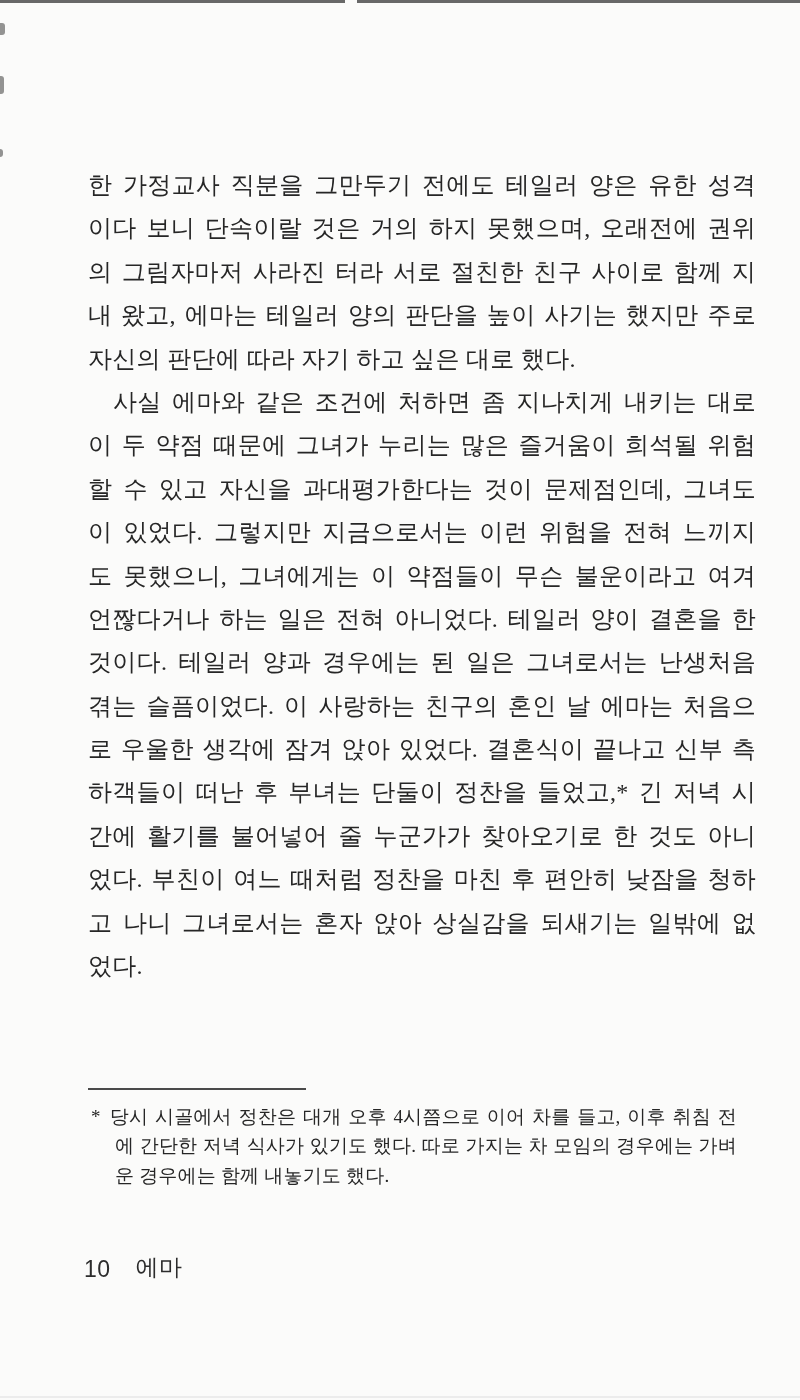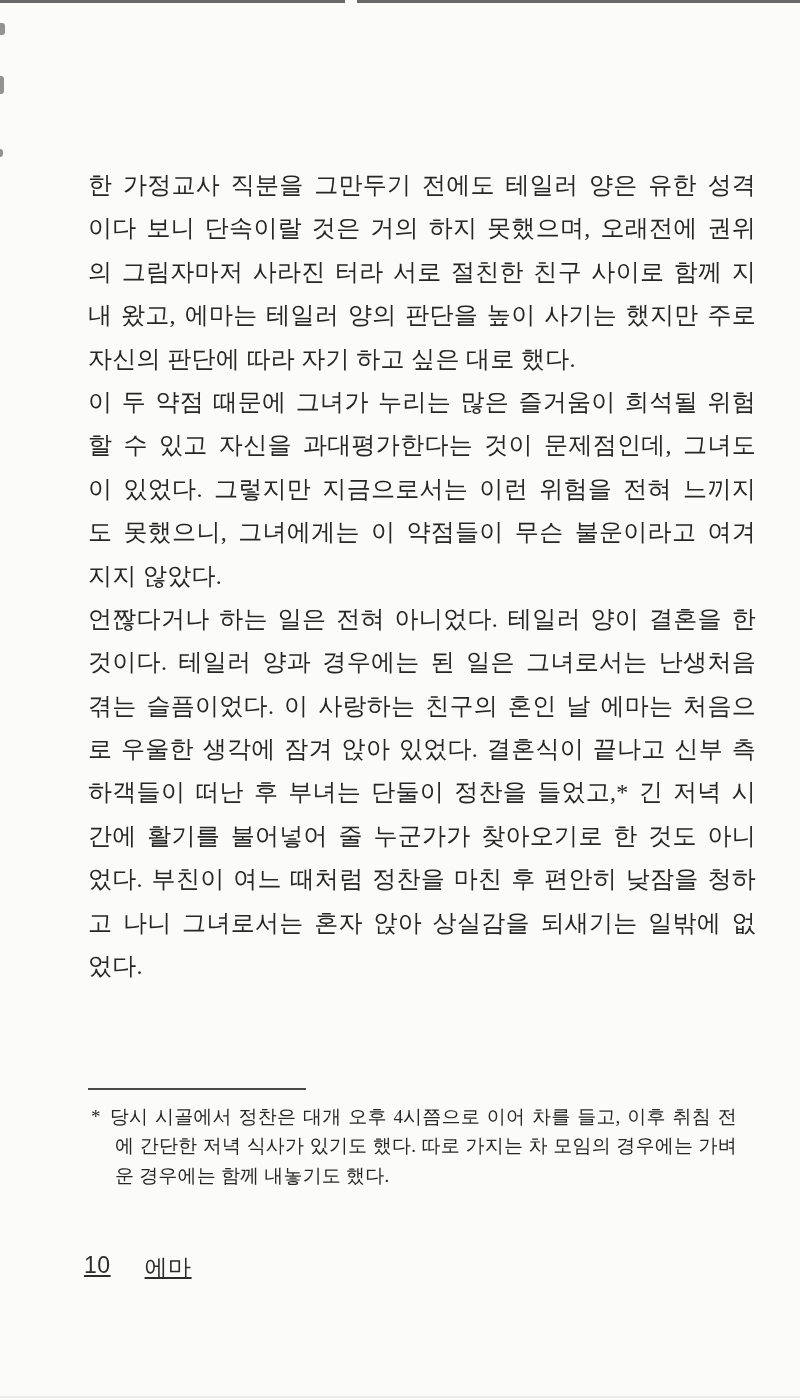--- a/index.html
+++ b/index.html
@@ -49,23 +49,23 @@
     text-align: justify;
     text-align-last: justify;
   }
   .fn-line.last { text-align-last: left; }
   .fn-line.fn-cont { padding-left: 24px; }
   .fn-marker { margin-right: 9px; }
 
   
   .page-footer {
     position: absolute; left: 84px; top: 1252px;
-    display: flex; align-items: flex-start; gap: 34px;
+    display: flex; align-items: flex-end; gap: 25px;
     font-family: "Liberation Sans", "DejaVu Sans", sans-serif;
-    font-size: 23px; color: #2c2c2c; letter-spacing: 0.5px; text-decoration: underline;
+    font-size: 23px; color: #2c2c2c; letter-spacing: 0.5px;
   }
 </style>
 </head>
 <body>
 
 <div class="page">
 
   <div class="scan-top-seg seg1"></div>
   <div class="scan-top-seg seg2"></div>
   <div class="scan-speck s1"></div>
@@ -74,25 +74,25 @@
 
   <main class="body-text">
     <section>
       <div class="line">한 가정교사 직분을 그만두기 전에도 테일러 양은 유한 성격</div>
       <div class="line">이다 보니 단속이랄 것은 거의 하지 못했으며, 오래전에 권위</div>
       <div class="line">의 그림자마저 사라진 터라 서로 절친한 친구 사이로 함께 지</div>
       <div class="line">내 왔고, 에마는 테일러 양의 판단을 높이 사기는 했지만 주로</div>
       <div class="line last">자신의 판단에 따라 자기 하고 싶은 대로 했다.</div>
     </section>
     <section>
+      <div class="line indent">사실 에마와 같은 조건에 처하면 좀 지나치게 내키는 대로</div>
       <div class="line">이 두 약점 때문에 그녀가 누리는 많은 즐거움이 희석될 위험</div>
       <div class="line">할 수 있고 자신을 과대평가한다는 것이 문제점인데, 그녀도</div>
       <div class="line">이 있었다. 그렇지만 지금으로서는 이런 위험을 전혀 느끼지</div>
       <div class="line">도 못했으니, 그녀에게는 이 약점들이 무슨 불운이라고 여겨</div>
-      <div class="line last">지지 않았다.</div>
     </section>
     <section>
       <div class="line">언짢다거나 하는 일은 전혀 아니었다. 테일러 양이 결혼을 한</div>
       <div class="line">것이다. 테일러 양과 경우에는 된 일은 그녀로서는 난생처음</div>
       <div class="line">겪는 슬픔이었다. 이 사랑하는 친구의 혼인 날 에마는 처음으</div>
       <div class="line">로 우울한 생각에 잠겨 앉아 있었다. 결혼식이 끝나고 신부 측</div>
       <div class="line">하객들이 떠난 후 부녀는 단둘이 정찬을 들었고,* 긴 저녁 시</div>
       <div class="line">간에 활기를 불어넣어 줄 누군가가 찾아오기로 한 것도 아니</div>
       <div class="line">었다. 부친이 여느 때처럼 정찬을 마친 후 편안히 낮잠을 청하</div>
       <div class="line">고 나니 그녀로서는 혼자 앉아 상실감을 되새기는 일밖에 없</div>

